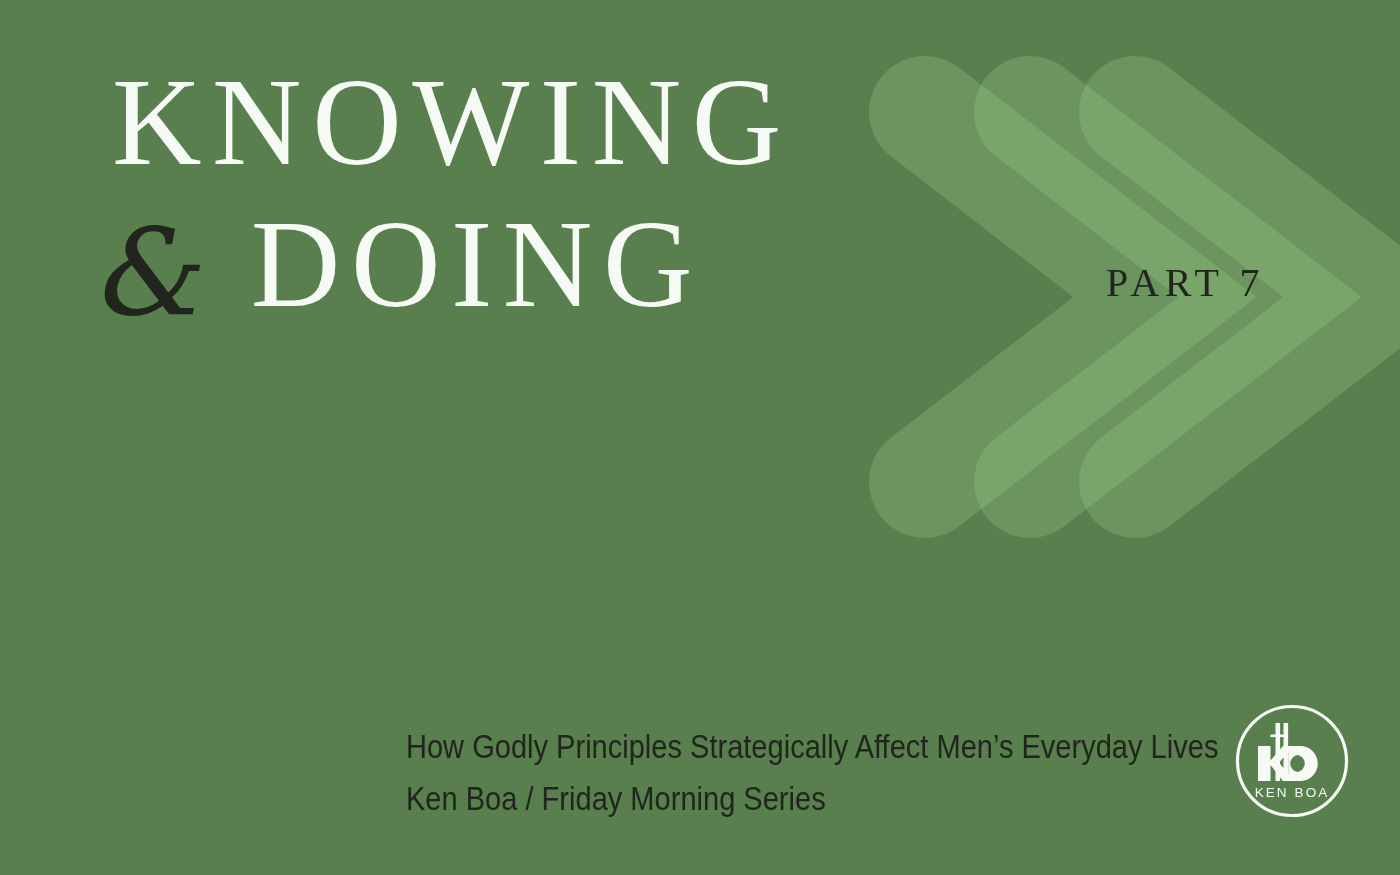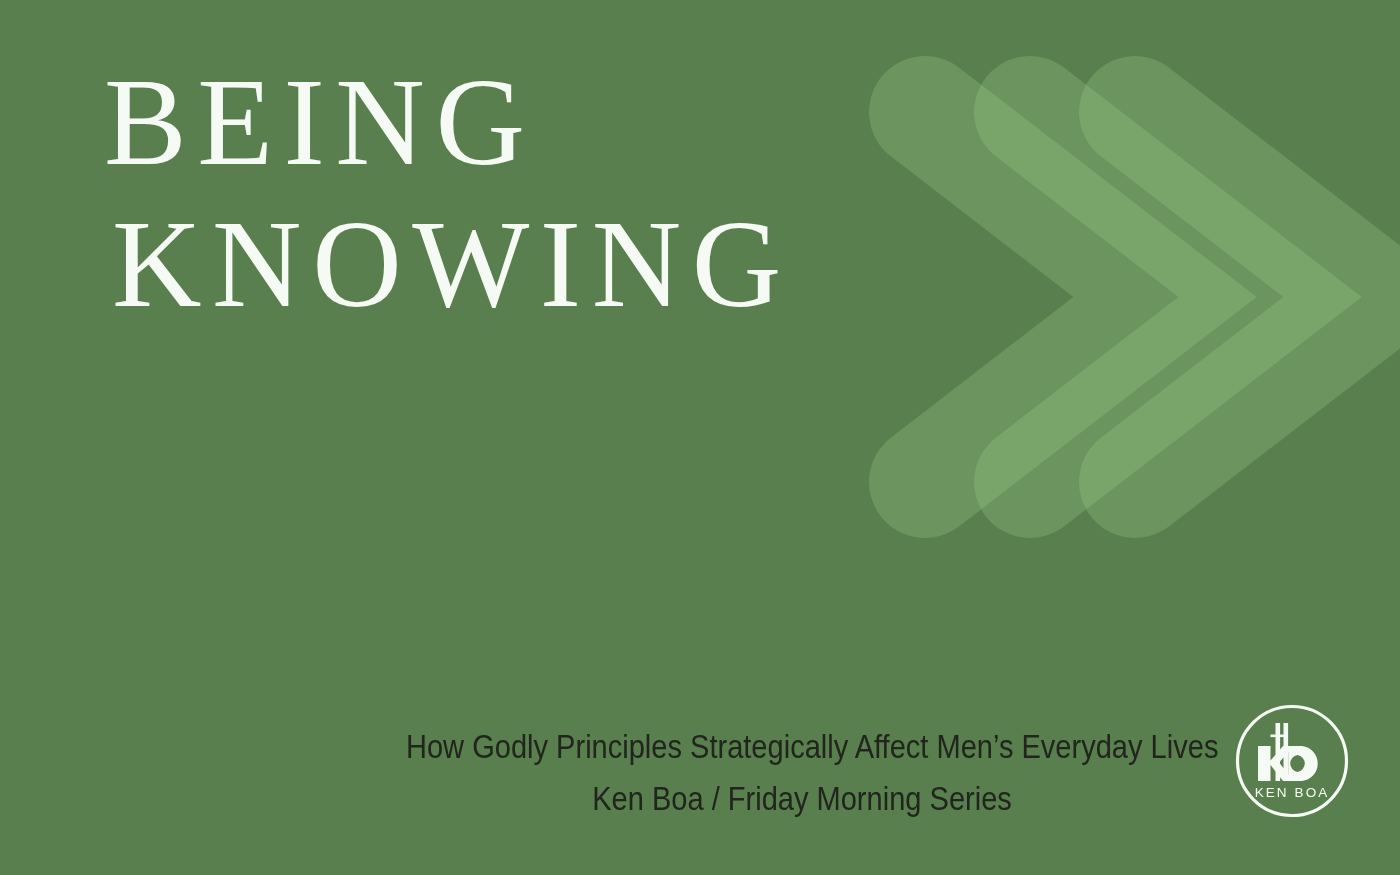--- a/index.html
+++ b/index.html
@@ -78,21 +78,21 @@
     white-space: nowrap;
     line-height: 1;
   }
 
   
   .footer {
     position: absolute;
     right: 202px;
     bottom: 50px;
     width: 900px;
-    text-align: center;
+    text-align: left;
     z-index: 4;
   }
 
   .footer-line {
     font-family: "Liberation Sans Narrow", "Liberation Sans", sans-serif;
     font-stretch: condensed;
     color: #22251e;
     font-size: 33px;
     line-height: 52px;
     white-space: nowrap;
@@ -122,24 +122,27 @@
         </clipPath>
     </defs>
     <g clip-path="url(#slideClip)" fill="none" stroke="#9fd08b" stroke-opacity="0.27" stroke-width="112" stroke-linecap="round" stroke-linejoin="miter">
       <polyline points="925,112 1165,297 925,482"></polyline>
       <polyline points="1030,112 1270,297 1030,482"></polyline>
       <polyline points="1135,112 1375,297 1135,482"></polyline>
     </g>
   </svg>
 
   <div class="title-block">
-    <div class="title-line title-line-1">BEING</div>
     <div class="title-line title-line-2">KNOWING</div>
+    <div class="title-line title-line-3">
+      <span class="amp">&amp;</span><span>DOING</span>
+    </div>
   </div>
 
+  <div class="part-badge">PART 7</div>
 
   <div class="footer">
     <div class="footer-line">How Godly Principles Strategically Affect Men’s Everyday Lives</div>
     <div class="footer-line">Ken Boa / Friday Morning Series</div>
   </div>
 
   <svg class="logo" viewBox="0 0 116 116" aria-hidden="true">
     <circle cx="58" cy="58" r="54.5" fill="none" stroke="#f6faf4" stroke-width="3.2"></circle>
 
     <path fill="#f6faf4" d="M24 43 L36.5 43 L36.5 57.5 L49 43 L60 43 L45 59.5 L60 78 L49 78 L36.5 62 L36.5 78 L24 78 Z"></path>

